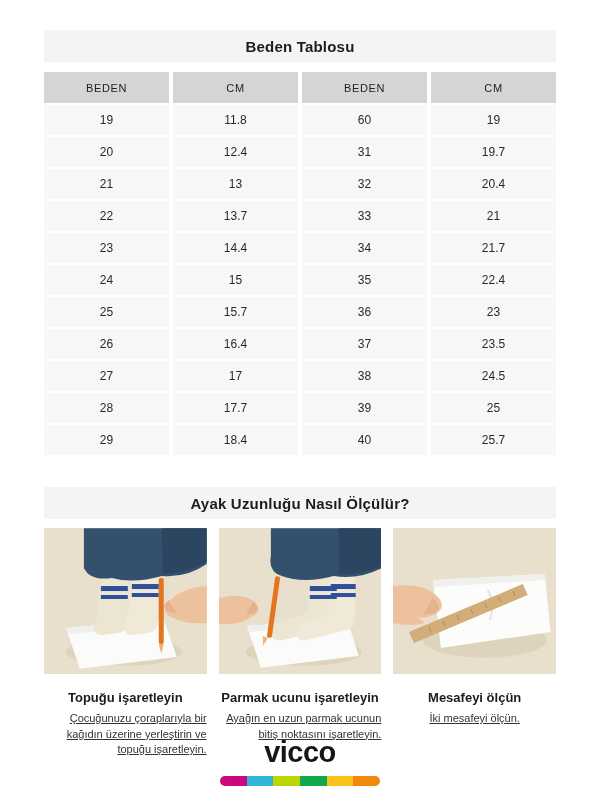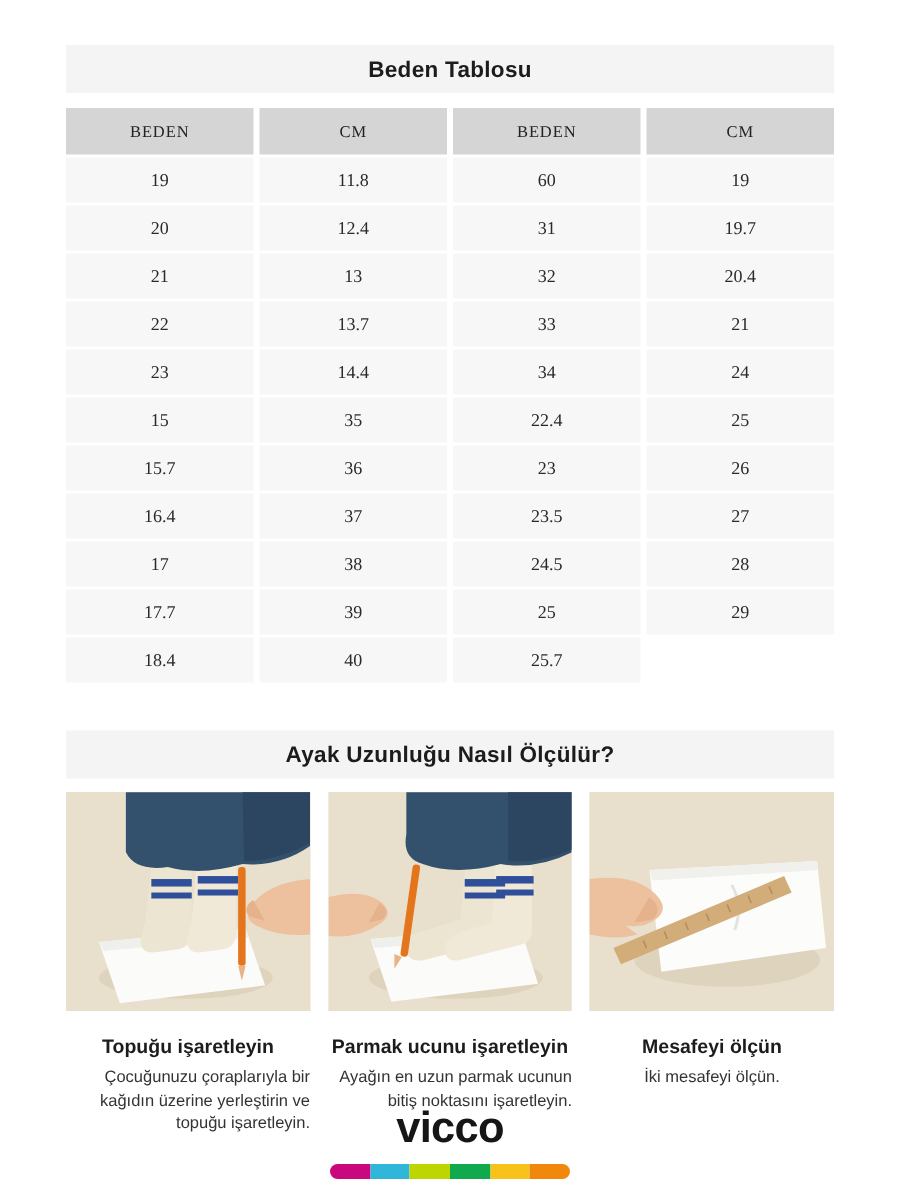--- a/index.html
+++ b/index.html
@@ -10,38 +10,38 @@
     font-family:"Liberation Sans",sans-serif;
     color:#1c1c1e;overflow:hidden;
   }
   .section-bar{
     height:32px;background:#f4f4f4;
     display:flex;align-items:center;justify-content:center;
     font-size:15px;font-weight:bold;letter-spacing:.2px;
   }
   .table-title{margin-bottom:10px;}
   
-  .size-grid{display:grid;grid-template-columns:repeat(4,1fr);gap:2px 4px;font-family:Liberation Serif, serif;}
+  .size-grid{display:grid;grid-template-columns:repeat(4,1fr);gap:2px 4px;}
   .cell-h{
     height:31px;background:#d5d5d5;
     display:flex;align-items:center;justify-content:center;
     font-size:11px;font-weight:normal;letter-spacing:.6px;color:#222;
   }
   .cell{
     height:30px;background:#f7f7f7;
     display:flex;align-items:center;justify-content:center;
     font-size:12px;color:#2a2a2c;
   }
   
   .measure-bar{margin-top:32px;margin-bottom:9px;}
   .steps{display:grid;grid-template-columns:repeat(3,1fr);gap:12px;}
   .step{display:flex;flex-direction:column;align-items:center;text-align:right;}
   .photo{width:100%;height:146px;display:block;background:#e8dfcc;}
   .step-title{font-size:13px;font-weight:bold;margin-top:16px;line-height:1.25;}
-  .step-desc{font-size:11px;line-height:1.4;color:#333336;margin-top:5px;max-width:170px;}
+  .step-desc{font-size:11px;line-height:1.4;color:#333336;margin-top:5px;max-width:170px;text-decoration:underline;}
   
   .footer{position:absolute;left:0;right:0;bottom:0;height:62px;
     display:flex;flex-direction:column;align-items:center;justify-content:flex-start;}
   .brand{font-size:29px;font-weight:bold;letter-spacing:-.5px;color:#161616;line-height:1;text-align:right;}
   .brand-bar{margin-top:9px;width:160px;height:10px;display:flex;border-radius:5px;overflow:hidden;}
   .bar-seg{flex:1 1 0;height:100%;display:block;}
 </style>
 </head>
 <body>
 
@@ -73,20 +73,21 @@
   <div class="cell">20.4</div>
 
   <div class="cell">22</div>
   <div class="cell">13.7</div>
   <div class="cell">33</div>
   <div class="cell">21</div>
 
   <div class="cell">23</div>
   <div class="cell">14.4</div>
   <div class="cell">34</div>
+  <div class="cell">21.7</div>
 
   <div class="cell">24</div>
   <div class="cell">15</div>
   <div class="cell">35</div>
   <div class="cell">22.4</div>
 
   <div class="cell">25</div>
   <div class="cell">15.7</div>
   <div class="cell">36</div>
   <div class="cell">23</div>

